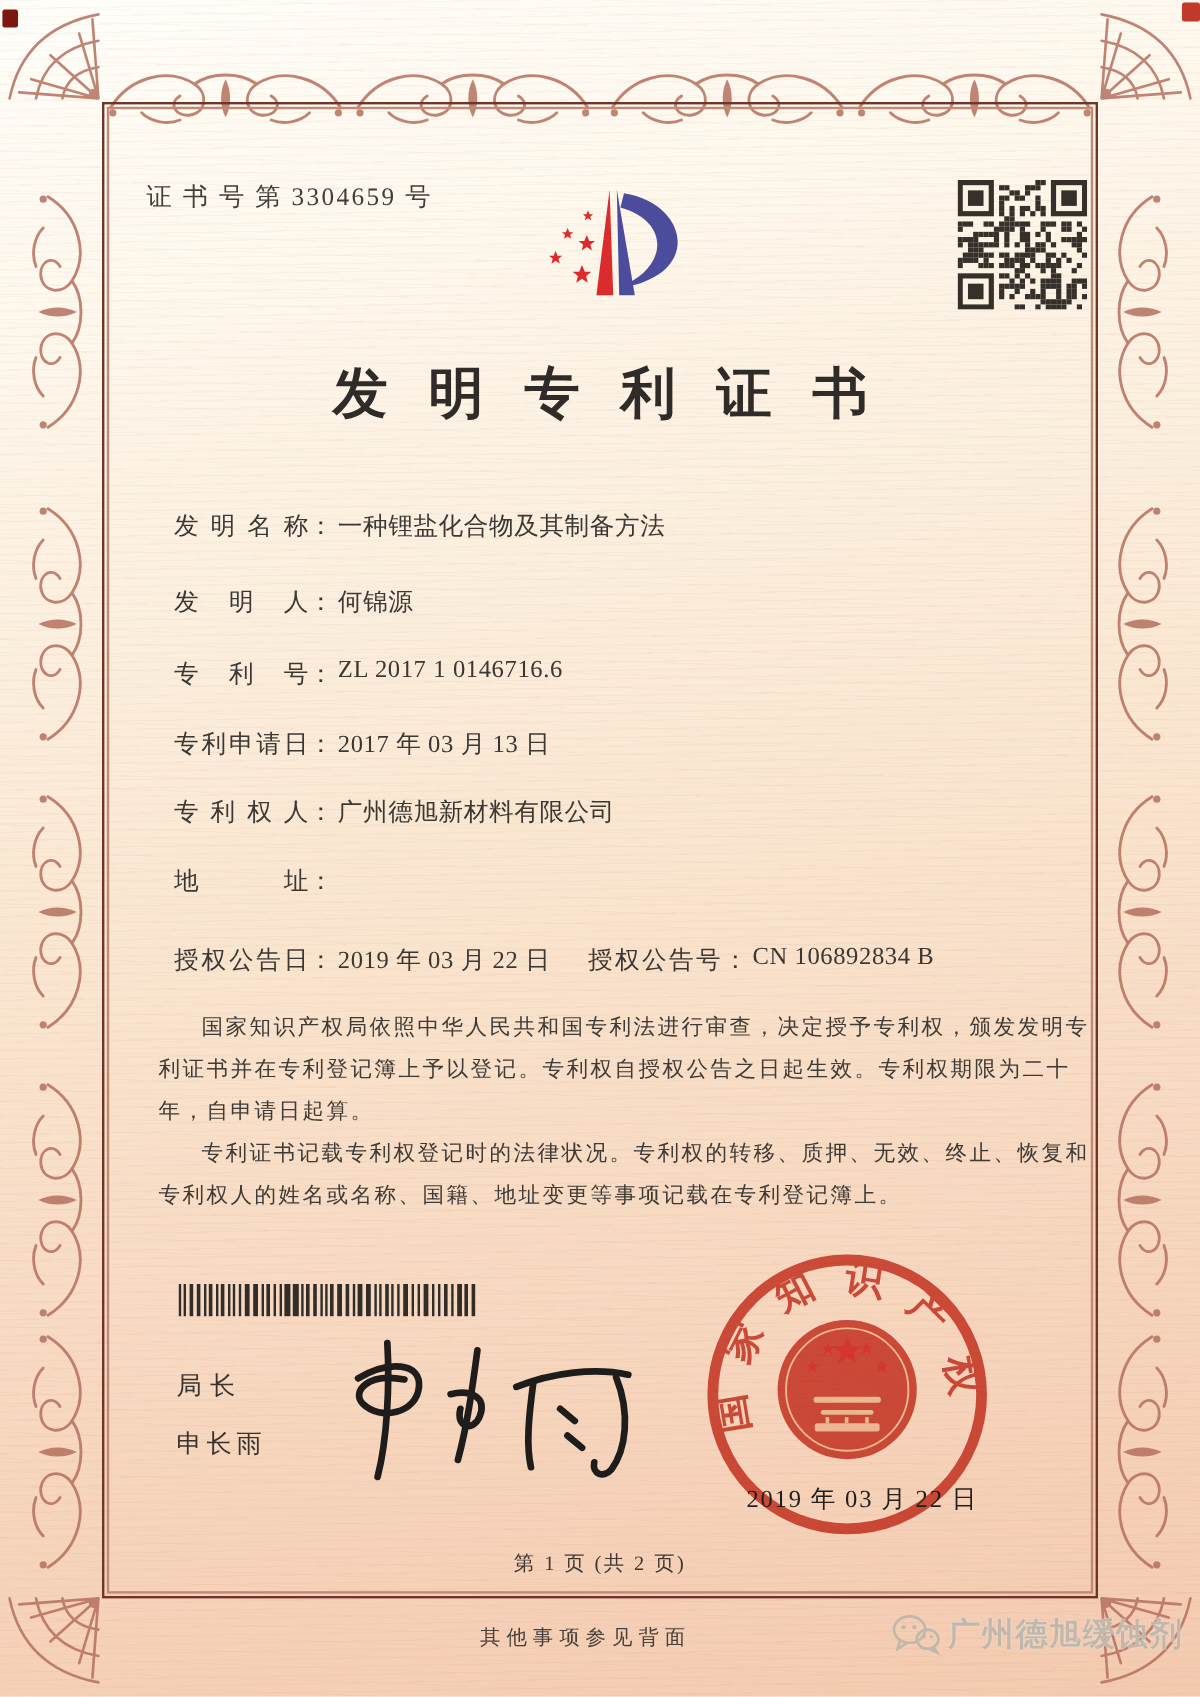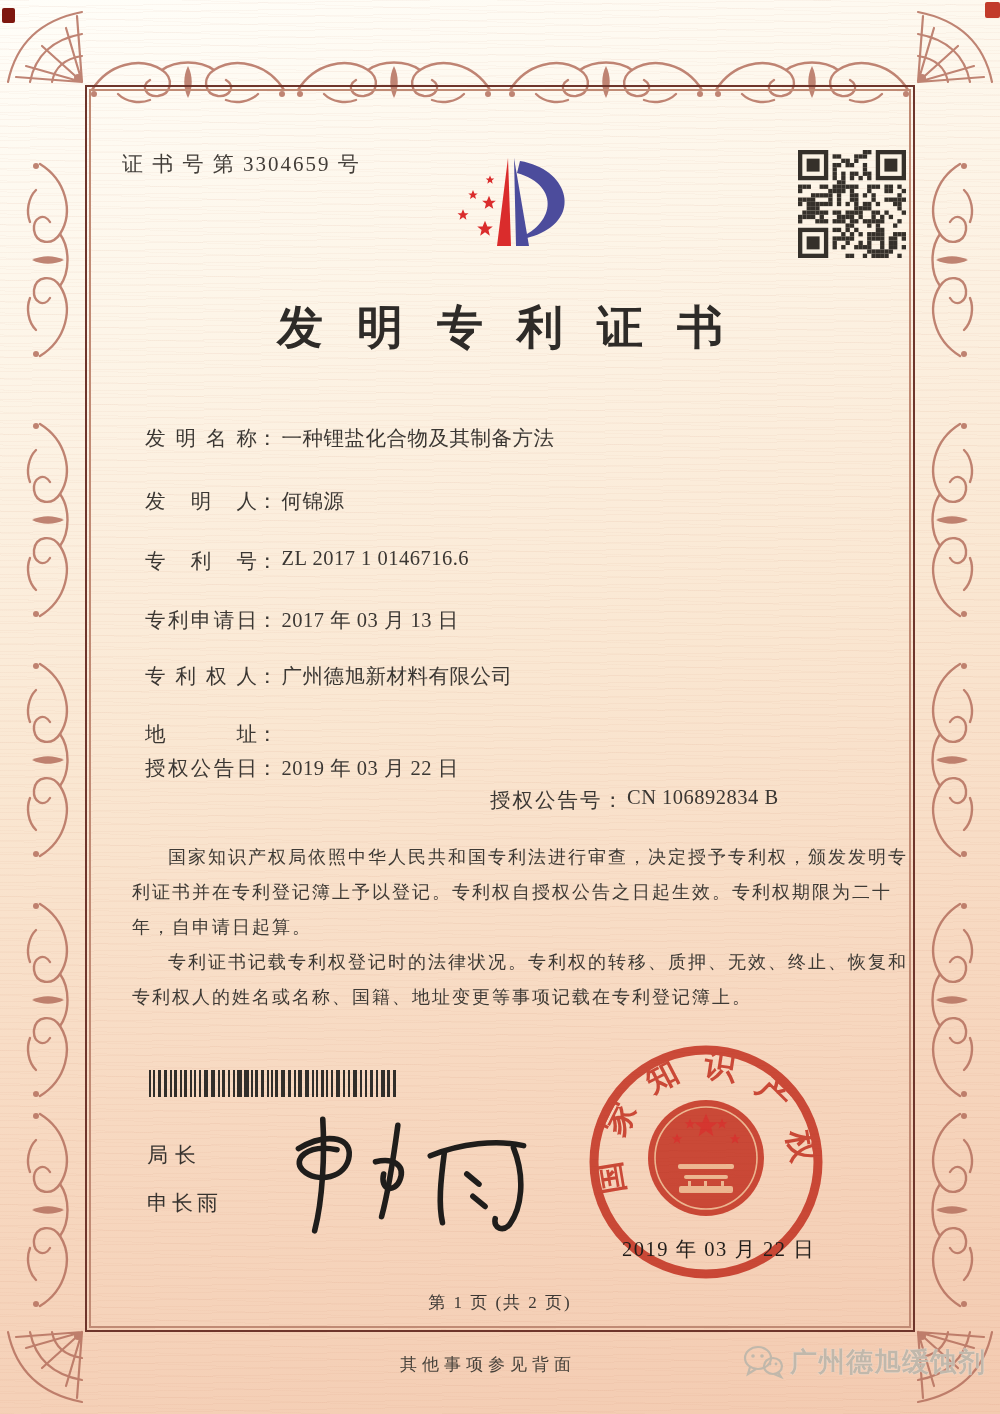--- a/index.html
+++ b/index.html
@@ -26,21 +26,21 @@
 
   .title{position:absolute;left:0;right:0;top:297px;text-align:center;
          font-size:46px;font-weight:700;letter-spacing:34px;padding-left:34px;color:#2e2b28;}
 
   .field{position:absolute;left:145px;display:flex;align-items:flex-start;font-size:20.5px;color:#3b3733;}
   .flabel{display:inline-block;width:112px;text-align:justify;text-align-last:justify;flex:none;}
   .fcolon{flex:none;margin-right:4px;}
   .fvalue{letter-spacing:.5px;}
   .row-0{top:424px}.row-1{top:487px}.row-2{top:547px}.row-3{top:606px}.row-4{top:662px}
   .row-5{top:720px}.row-5 .fvalue{width:648px;line-height:1.55;}
-  .row-6a{top:754px}.row-6b{top:786px;left:490px;}
+  .row-6a{top:786px}.row-6b{top:786px;left:490px;}
   .row-6b .flabel{width:auto;letter-spacing:2px;}
 
   .body-text{position:absolute;left:132px;top:841px;width:788px;font-size:18px;line-height:1.95;
              letter-spacing:2px;color:#3e3a35;font-family:Liberation Mono, monospace;}
   .body-text p{margin:0;text-indent:2em;}
 
   .barcode{position:absolute;left:148px;top:1070px;width:254px;height:27px;}
 
   .director-title{position:absolute;left:147px;top:1141px;font-size:21px;letter-spacing:7px;color:#37332f;}
   .director-name{position:absolute;left:147px;top:1189px;font-size:21px;letter-spacing:4px;color:#37332f;}

